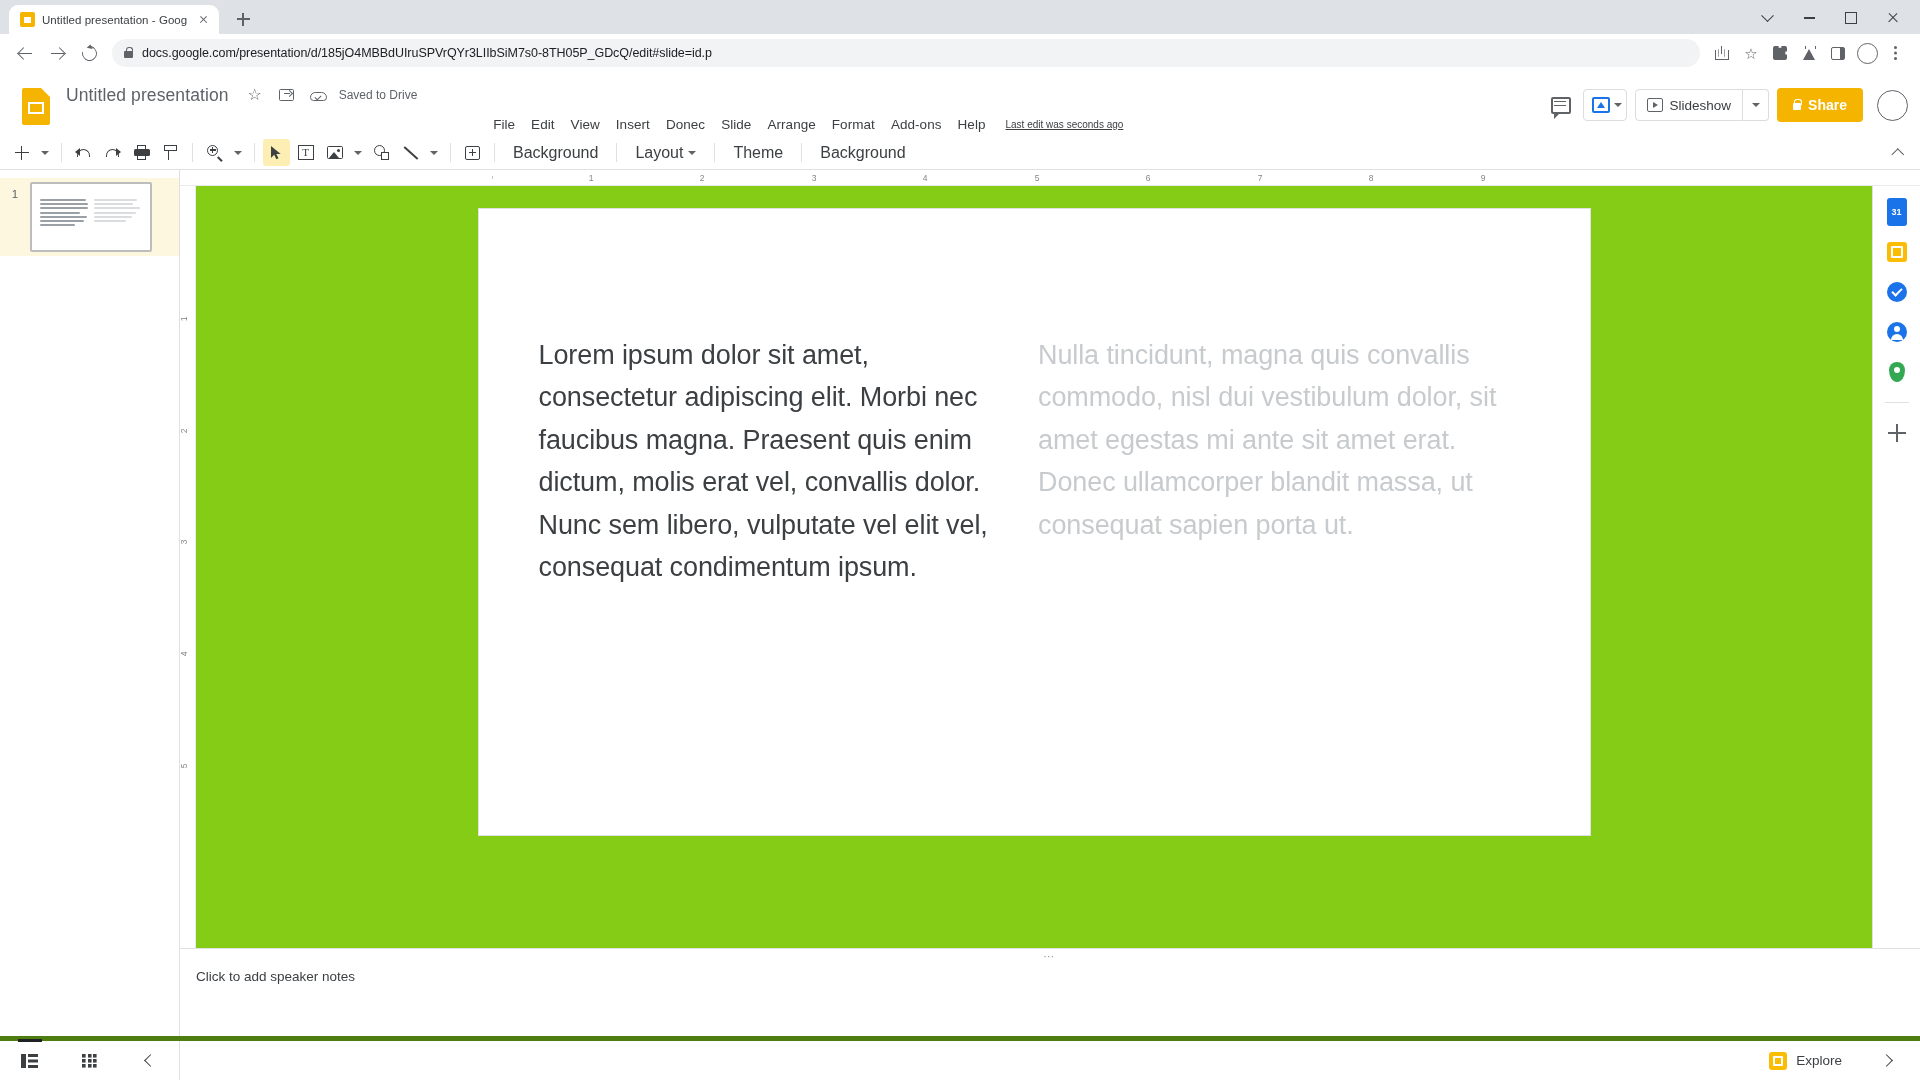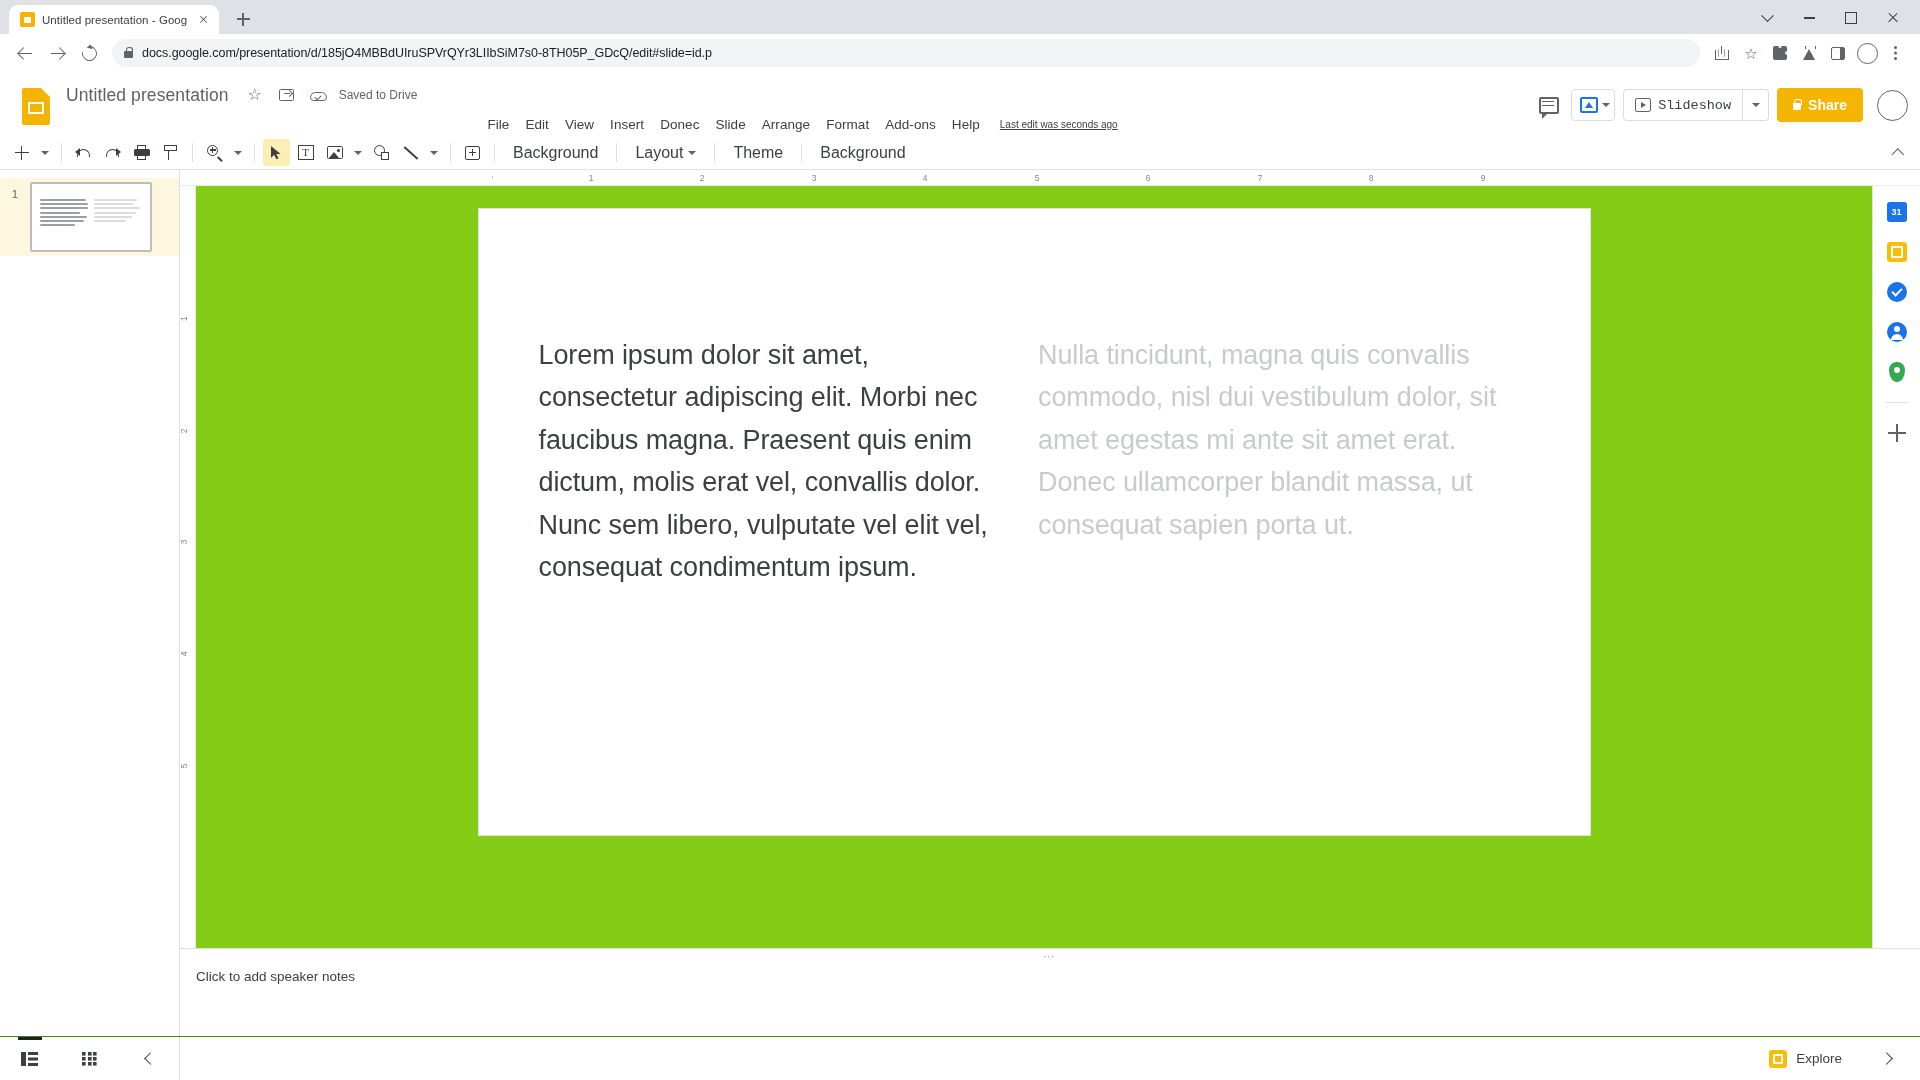--- a/index.html
+++ b/index.html
@@ -532,21 +532,21 @@
   .notes-text {
     font-size: 13.5px; color: #3c4043; padding: 6px 16px;
   }
 
   .right-rail {
     width: 48px; flex: 0 0 48px; background: #fff; border-left: 1px solid #e0e0e0;
     display: flex; flex-direction: column; align-items: center; padding-top: 14px; gap: 16px;
   }
   .rail-ico { width: 24px; height: 24px; border-radius: 4px; display: flex; align-items: center; justify-content: center; position: relative; }
   .rail-cal {
-    width: 20px; height: 20px; background: #1a73e8; border-radius: 3px;
+    width: 20px; height: 28px; background: #1a73e8; border-radius: 3px;
     display: flex; align-items: center; justify-content: center;
     color: #fff; font-size: 9px; font-weight: bold; line-height: 1;
   }
   .rail-keep {
     width: 20px; height: 20px; background: #fbbc04; border-radius: 3px; position: relative;
   }
   .rail-keep::after {
     content: ""; position: absolute; left: 4px; top: 4px; width: 12px; height: 12px;
     border: 2px solid #fff; box-sizing: border-box; border-radius: 1px;
   }
@@ -580,21 +580,21 @@
   }
   .rail-plus { width: 18px; height: 18px; position: relative; }
   .rail-plus::before, .rail-plus::after { content: ""; position: absolute; background: #5f6368; }
   .rail-plus::before { left: 0; top: 8px; width: 18px; height: 2px; }
   .rail-plus::after { left: 8px; top: 0; width: 2px; height: 18px; }
   .rail-div { width: 24px; height: 1px; background: #e0e0e0; margin: 2px 0; }
 
   
   .bottom-bar {
     height: 44px; flex: 0 0 44px; display: flex; align-items: stretch;
-    border-top: 1px solid #4d7c0f; background: #fff;
+    border-top: 5px solid #4d7c0f; background: #fff;
   }
   .bb-left {
     width: 180px; flex: 0 0 180px; display: flex; align-items: center;
     justify-content: space-around; border-right: 1px solid #e0e0e0; position: relative;
   }
   .bb-btn { width: 40px; height: 44px; display: flex; align-items: center; justify-content: center; position: relative; }
   .bb-btn.sel::after {
     content: ""; position: absolute; top: 0; left: 8px; right: 8px; height: 3px; background: #202124;
   }
   .ic-filmstrip { width: 17px; height: 14px; position: relative; }
@@ -733,21 +733,21 @@
       <div class="gs-headright">
         <div class="ti" style="width:28px;height:28px;">
           <div class="comment-ico">
               <span class="comment-tail"></span>
             </div>
         </div>
         <div class="present-grp">
           <div class="present-ico"></div>
           <div class="caret-dn"></div>
         </div>
-        <div style="display:flex;align-items:center;font-family:Liberation Mono, monospace;">
+        <div style="display:flex;align-items:center;">
           <div class="slideshow-btn">
             <div class="slideshow-ico"></div>
             <span>Slideshow</span>
           </div>
           <div class="slideshow-caret">
             <div class="caret-dn"></div>
           </div>
         </div>
         <div class="share-btn">
           <div class="share-lock"></div>

